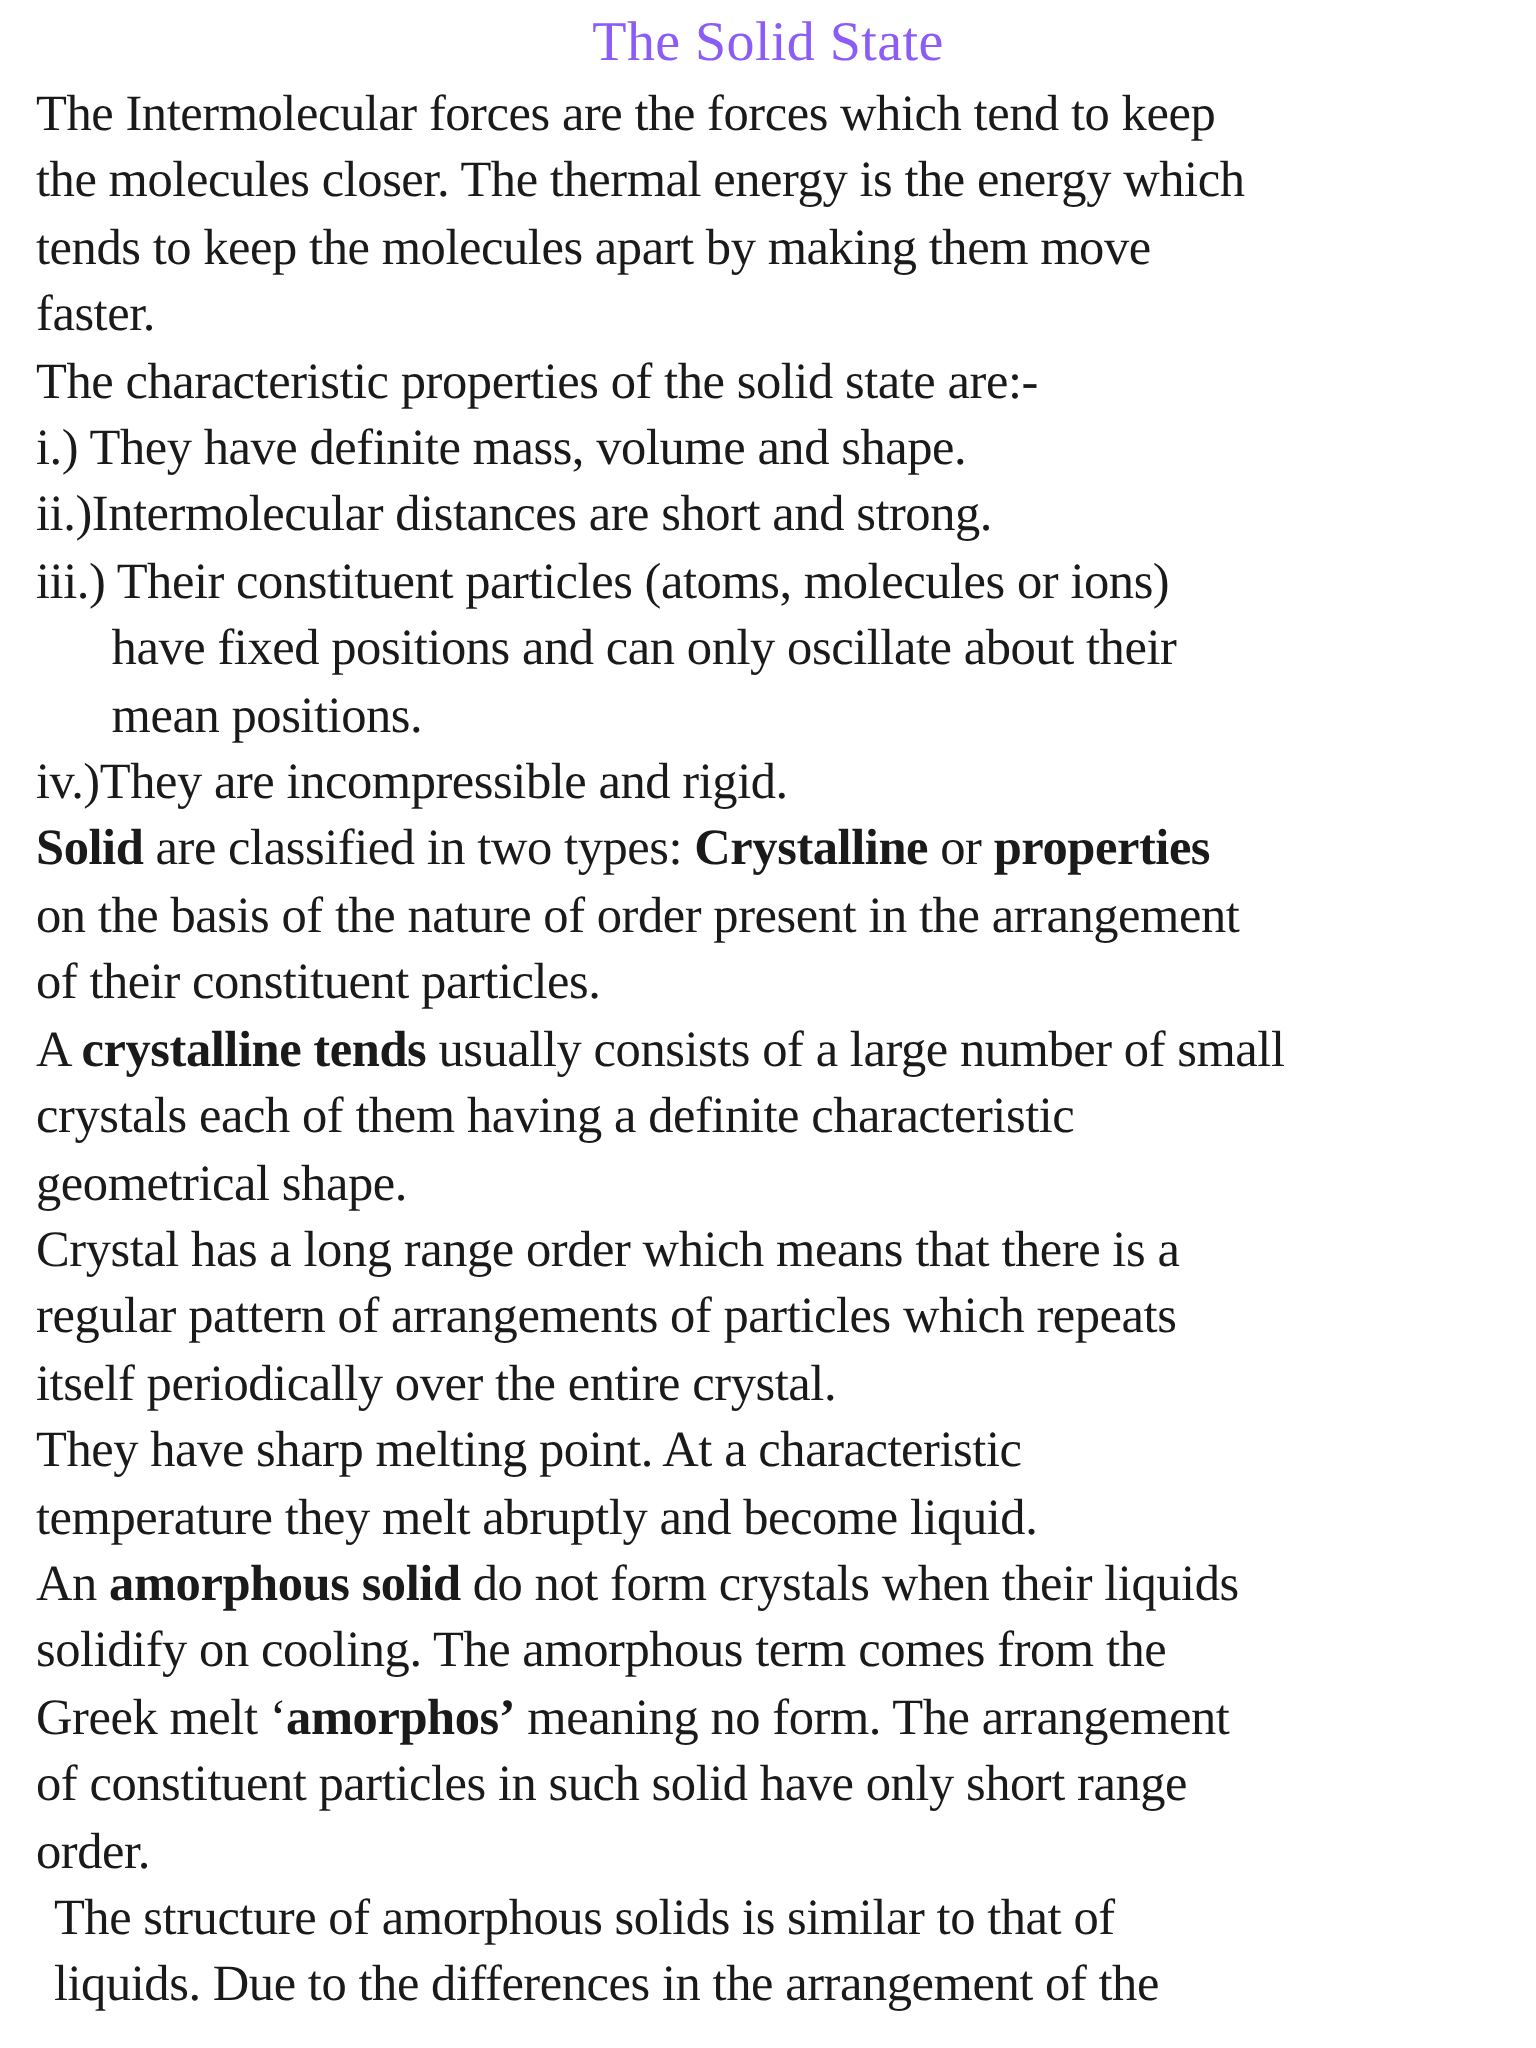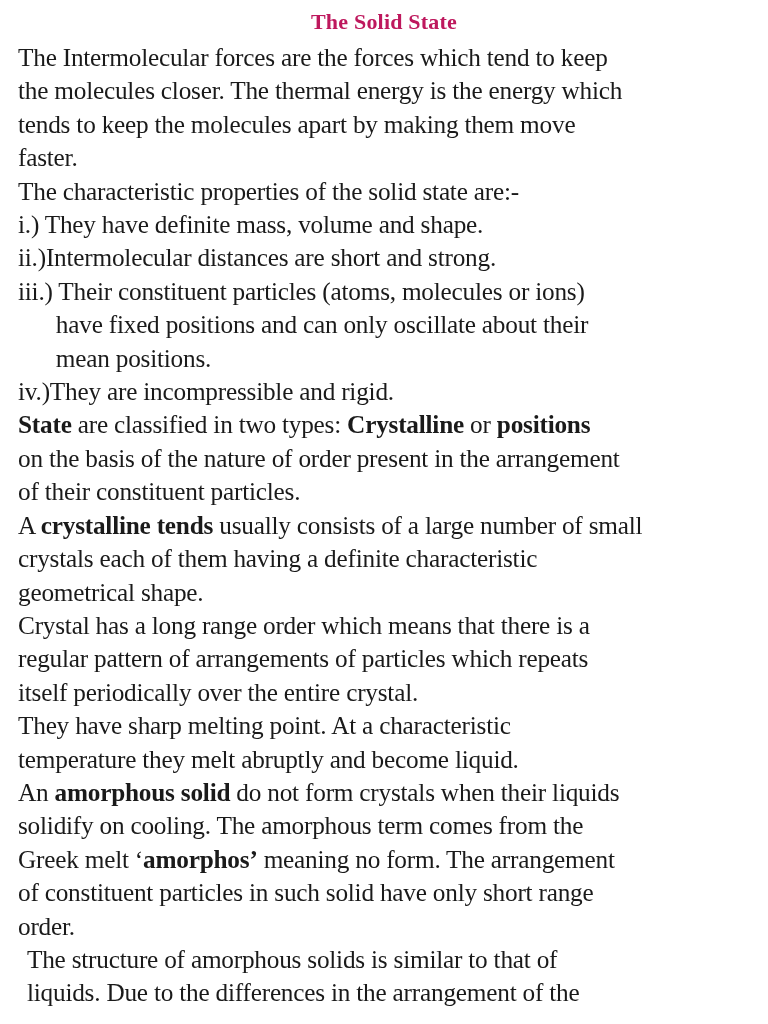--- a/index.html
+++ b/index.html
@@ -22,27 +22,27 @@
     width: 768px;
     height: 1024px;
     background: #ffffff;
     box-sizing: border-box;
     padding: 0;
     overflow: hidden;
   }
 
   .doc-title {
     text-align: center;
-    font-size: 22px;
+    font-size: 28px;
     line-height: 34px;
-    font-weight: 700;
+    font-weight: 400;
     letter-spacing: 0.2px;
     margin: 5px 0 2px 0;
     padding: 0;
-    color: #be185d;
+    color: #8b5cf6;
   }
 
   .body-block {
     padding: 0 16px 0 18px;
     box-sizing: border-box;
   }
 
   
   .ln {
     font-size: 25.4px;
@@ -80,21 +80,21 @@
       <div class="ln">the molecules closer. The thermal energy is the energy which</div>
       <div class="ln">tends to keep the molecules apart by making them move</div>
       <div class="ln">faster.</div>
       <div class="ln">The characteristic properties of the solid state are:-</div>
       <div class="ln">i.) They have definite mass, volume and shape.</div>
       <div class="ln">ii.)Intermolecular distances are short and strong.</div>
       <div class="ln">iii.) Their constituent particles (atoms, molecules or ions)</div>
       <div class="ln cont">have fixed positions and can only oscillate about their</div>
       <div class="ln cont">mean positions.</div>
       <div class="ln">iv.)They are incompressible and rigid.</div>
-      <div class="ln"><span class="b">State</span><span> are classified in two types: </span><span class="b">Crystalline</span><span> or </span><span class="b">positions</span></div>
+      <div class="ln"><span class="b">Solid</span><span> are classified in two types: </span><span class="b">Crystalline</span><span> or </span><span class="b">properties</span></div>
       <div class="ln">on the basis of the nature of order present in the arrangement</div>
       <div class="ln">of their constituent particles.</div>
       <div class="ln"><span>A </span><span class="b">crystalline tends</span><span> usually consists of a large number of small</span></div>
       <div class="ln">crystals each of them having a definite characteristic</div>
       <div class="ln">geometrical shape.</div>
       <div class="ln">Crystal has a long range order which means that there is a</div>
       <div class="ln">regular pattern of arrangements of particles which repeats</div>
       <div class="ln">itself periodically over the entire crystal.</div>
       <div class="ln">They have sharp melting point. At a characteristic</div>
       <div class="ln">temperature they melt abruptly and become liquid.</div>

